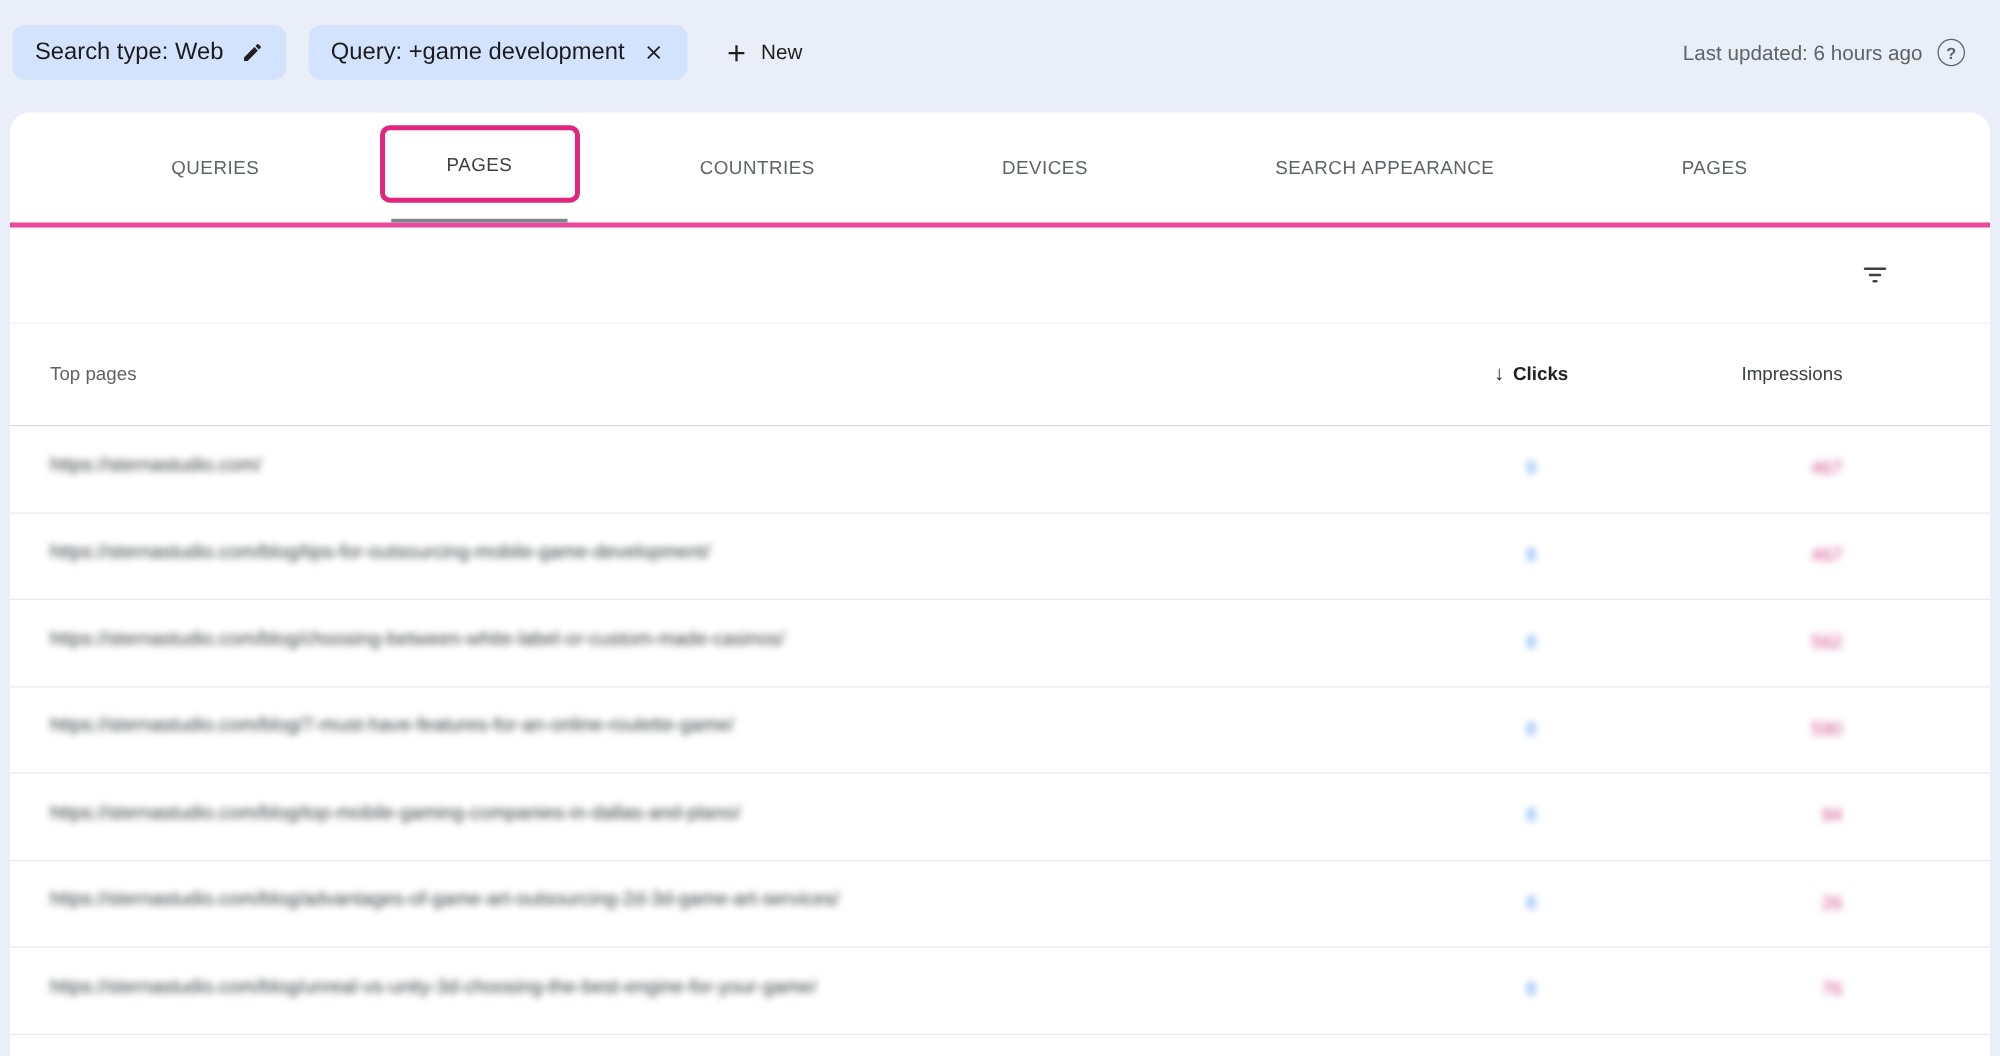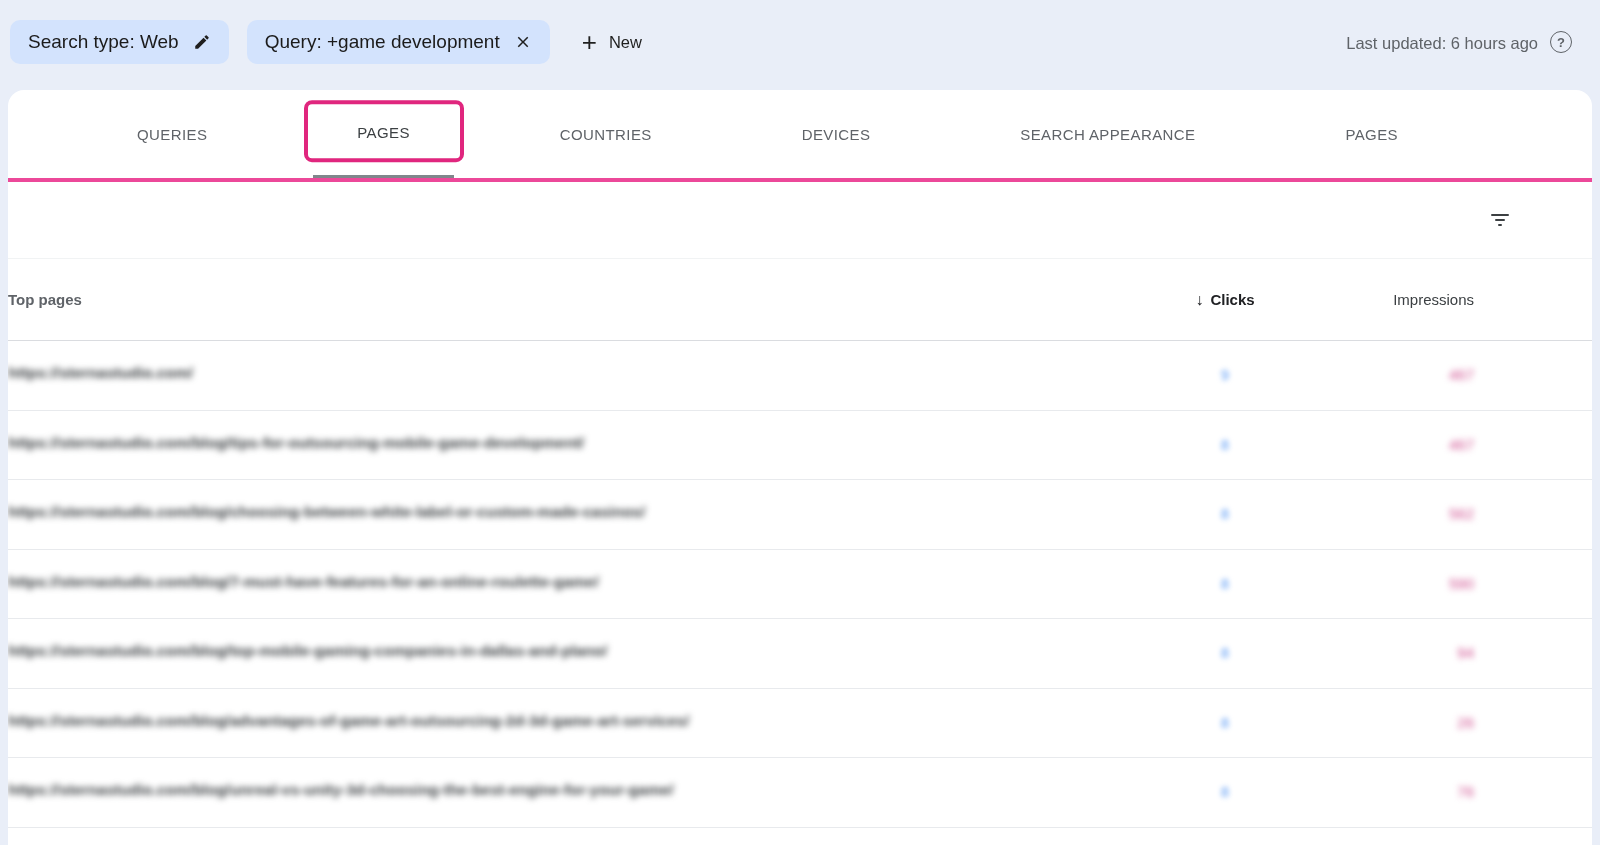--- a/index.html
+++ b/index.html
@@ -126,21 +126,21 @@
   }
 
   
   .table-header {
     height: 82px;
     display: flex;
     align-items: center;
     border-bottom: 1px solid #dadce0;
     font-size: 15px;
   }
-  .col-url   { flex: 1; min-width: 0; font-weight: bold; }
+  .col-url   { flex: 1; padding-left: 32px; min-width: 0; }
   .col-clicks { width: 150px; text-align: center; flex: 0 0 auto; }
   .col-impr  { width: 292px; text-align: right; padding-right: 118px; flex: 0 0 auto; }
 
   .header-toppages { color: #5f6368; }
   .header-clicks { color: #202124; font-weight: 700; cursor: pointer; }
   .sort-glyph { font-weight: 400; font-size: 16px; margin-right: 7px; color: #202124; }
   .header-impr { color: #3c4043; cursor: pointer; }
 
   .trow {
     height: 69.5px;

